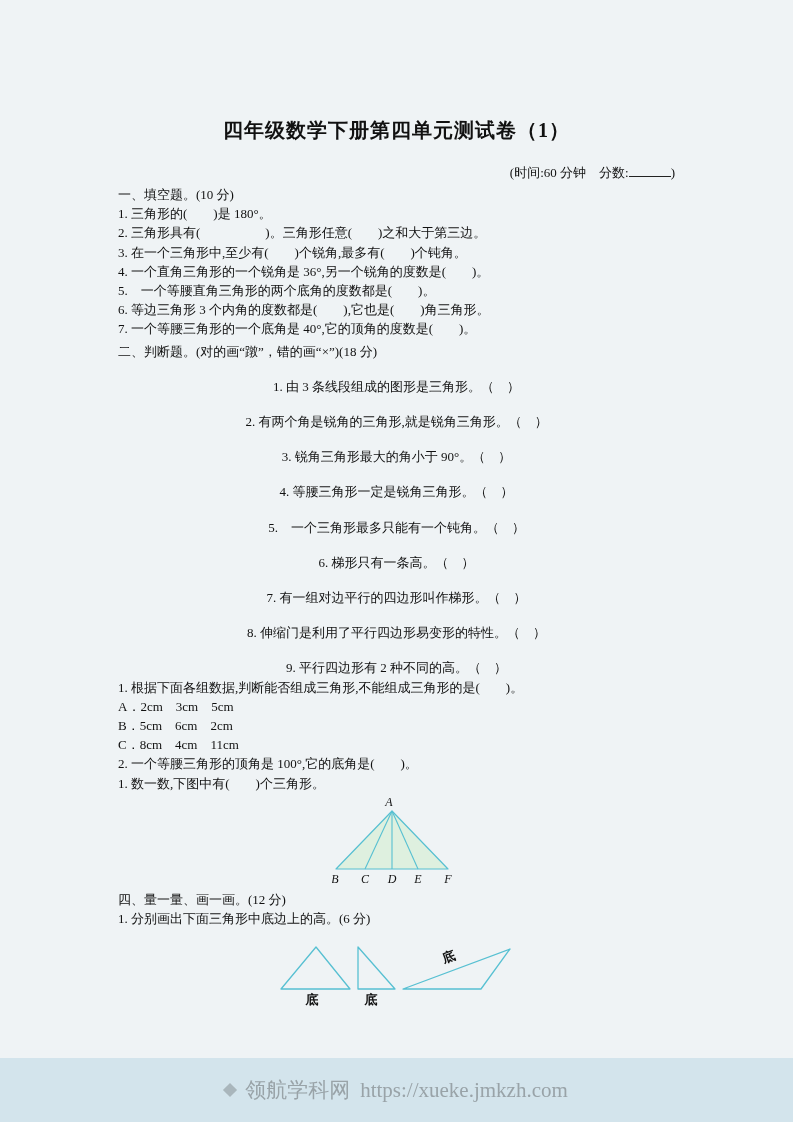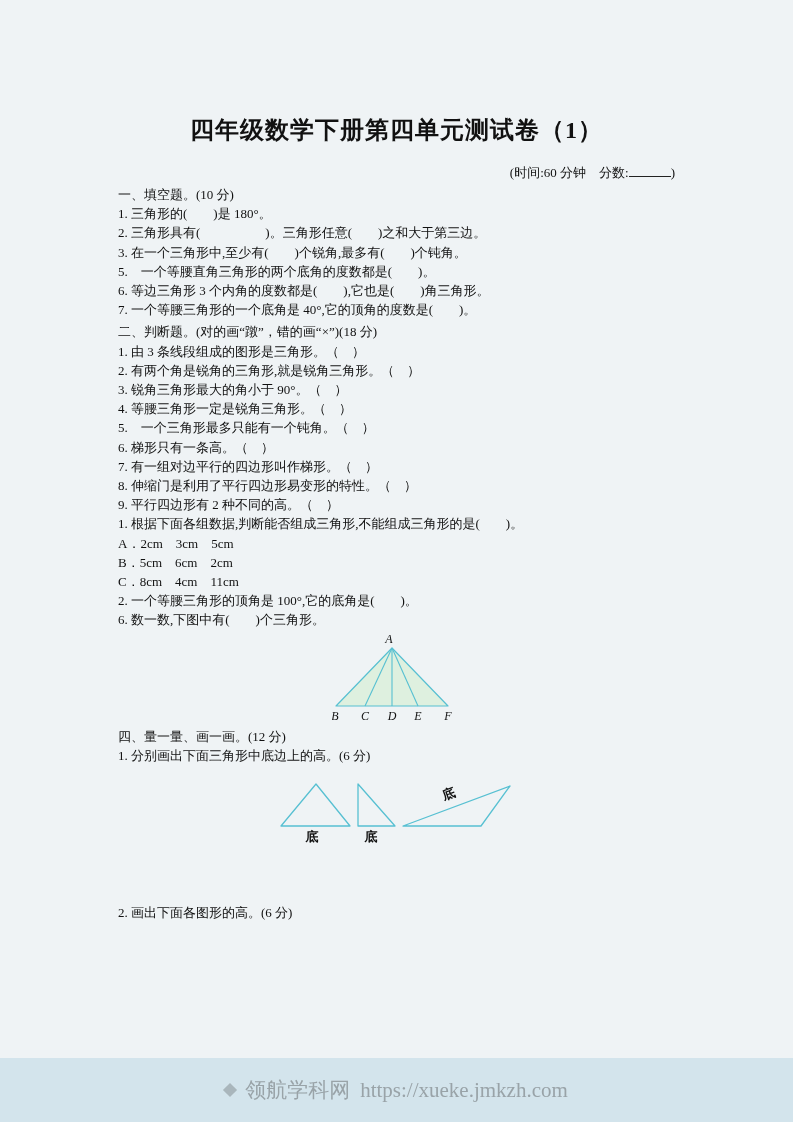--- a/index.html
+++ b/index.html
@@ -4,26 +4,26 @@
 <style>
   * { margin:0; padding:0; box-sizing:border-box; }
   html,body { background:#ffffff; }
   .page {
     position:relative; width:793px; height:1122px;
     background:#eff3f5; overflow:hidden;
     font-family:"Liberation Serif","DejaVu Serif",serif;
     color:#111; font-size:13px;
   }
   .content { position:absolute; left:118px; top:114px; width:557px; }
-  .title { text-align:center; font-size:24px; font-weight:bold; letter-spacing:1px; line-height:32px; }
+  .title { text-align:center; font-size:20px; font-weight:bold; letter-spacing:1px; line-height:32px; }
   .meta  { text-align:right; margin-top:17px; line-height:19px; }
   .blank { display:inline-block; width:42px; height:13px; border-bottom:1px solid #222; vertical-align:baseline; }
   .ln    { line-height:19.2px; min-height:19.2px; white-space:nowrap; }
   .sec   { line-height:19.2px; min-height:19.2px; margin-top:3px; }
-  .jrow  { display:flex; justify-content:flex-start; line-height:19.2px; }
+  .jrow  { display:flex; justify-content:center; line-height:19.2px;margin-top:16px; }
   .optrow{ display:flex; line-height:19.2px; }
   .optrow .o1 { width:192px; }
   .optrow .o2 { width:235px; }
   .fig1  { margin:2px 0 0 214px; display:block; }
   .fig2  { margin:16px 0 0 158px; display:block; }
   .after-fig2 { margin-top:56px; }
   .lbl   { font-style:italic; font-size:12px; fill:#111; }
   .dlbl  { font-size:13px; font-weight:600; fill:#111; }
   .footer {
     position:absolute; left:0; bottom:0; width:793px; height:64px;
@@ -44,20 +44,21 @@
     <div class="title">四年级数学下册第四单元测试卷（1）</div>
 
     <div class="meta">
       <span>(时间:60 分钟　分数:</span><span class="blank"></span><span>)</span>
     </div>
 
     <div class="sec">一、填空题。(10 分)</div>
     <div class="ln">1. 三角形的(　　)是 180°。</div>
     <div class="ln">2. 三角形具有(　　　　　)。三角形任意(　　)之和大于第三边。</div>
     <div class="ln">3. 在一个三角形中,至少有(　　)个锐角,最多有(　　)个钝角。</div>
+    <div class="ln">4. 一个直角三角形的一个锐角是 36°,另一个锐角的度数是(　　)。</div>
     <div class="ln">5.　一个等腰直角三角形的两个底角的度数都是(　　)。</div>
     <div class="ln">6. 等边三角形 3 个内角的度数都是(　　),它也是(　　)角三角形。</div>
     <div class="ln">7. 一个等腰三角形的一个底角是 40°,它的顶角的度数是(　　)。</div>
 
     <div class="sec">二、判断题。(对的画“蹾”，错的画“×”)(18 分)</div>
     <div class="jrow">
       <span>1. 由 3 条线段组成的图形是三角形。</span>
       <span>（　）</span>
     </div>
     <div class="jrow">
@@ -91,21 +92,21 @@
     <div class="jrow">
       <span>9. 平行四边形有 2 种不同的高。</span>
       <span>（　）</span>
     </div>
 
     <div class="ln">1. 根据下面各组数据,判断能否组成三角形,不能组成三角形的是(　　)。</div>
     <div class="ln">A．2cm　3cm　5cm</div>
     <div class="ln">B．5cm　6cm　2cm</div>
     <div class="ln">C．8cm　4cm　11cm</div>
     <div class="ln">2. 一个等腰三角形的顶角是 100°,它的底角是(　　)。</div>
-    <div class="ln">6. 数一数,下图中有(　　)个三角形。</div>
+    <div class="ln">1. 数一数,下图中有(　　)个三角形。</div>
 
     <svg class="fig1" width="132" height="92" viewBox="0 0 132 92">
       <polygon points="60,16 4,74 116,74" fill="#def0df" stroke="#57c0d2" stroke-width="1.2" stroke-linejoin="round"></polygon>
       <line x1="60" y1="16" x2="33" y2="74" stroke="#57c0d2" stroke-width="1.1"></line>
       <line x1="60" y1="16" x2="60" y2="74" stroke="#57c0d2" stroke-width="1.1"></line>
       <line x1="60" y1="16" x2="86" y2="74" stroke="#57c0d2" stroke-width="1.1"></line>
       <text class="lbl" x="57" y="11" text-anchor="middle">A</text>
       <text class="lbl" x="3" y="88" text-anchor="middle">B</text>
       <text class="lbl" x="33" y="88" text-anchor="middle">C</text>
       <text class="lbl" x="60" y="88" text-anchor="middle">D</text>

